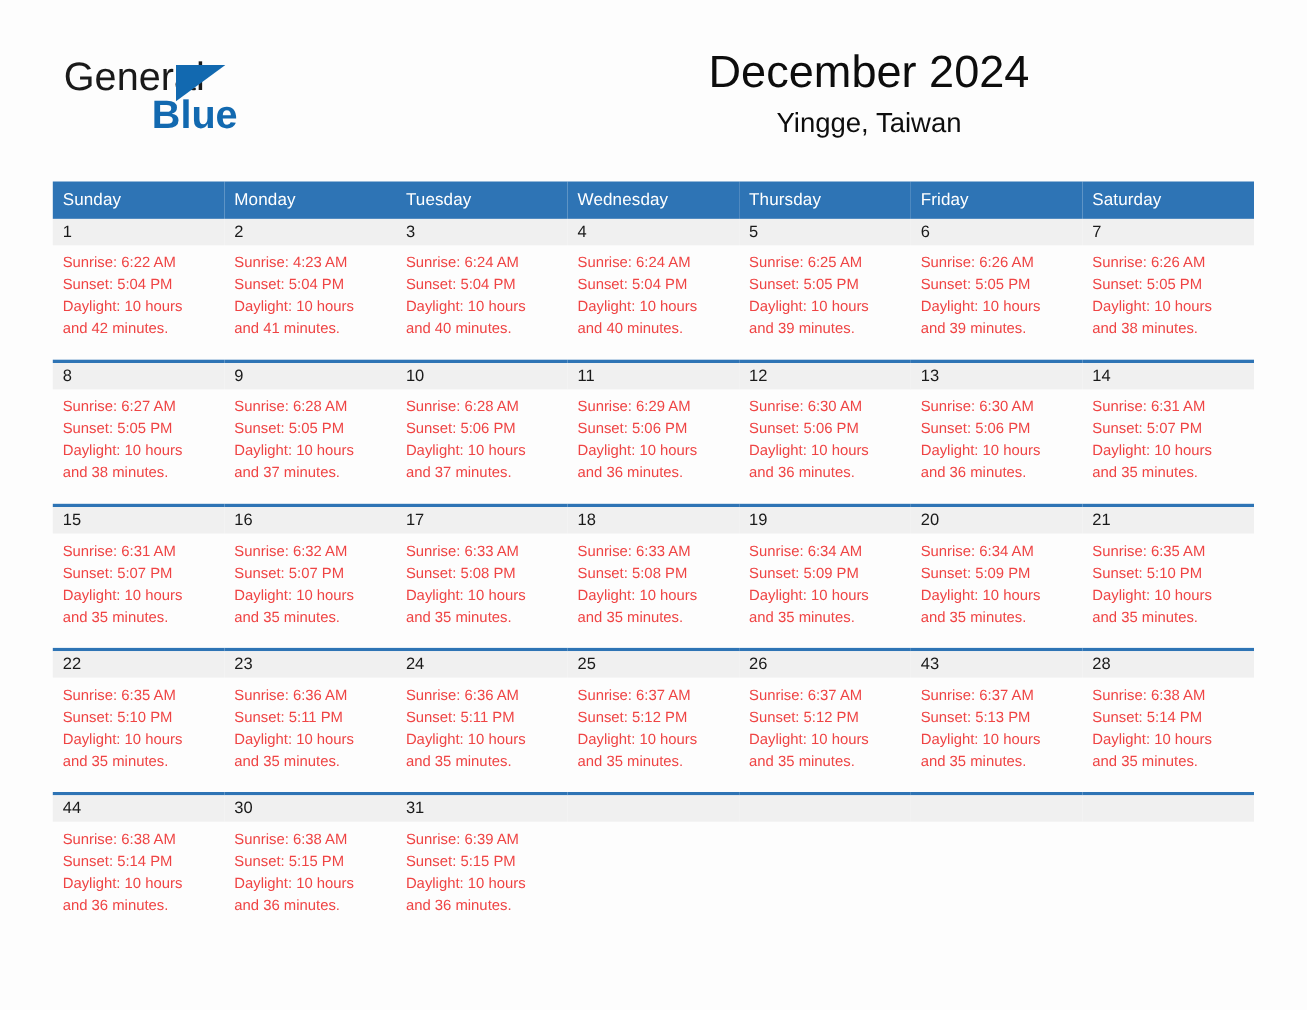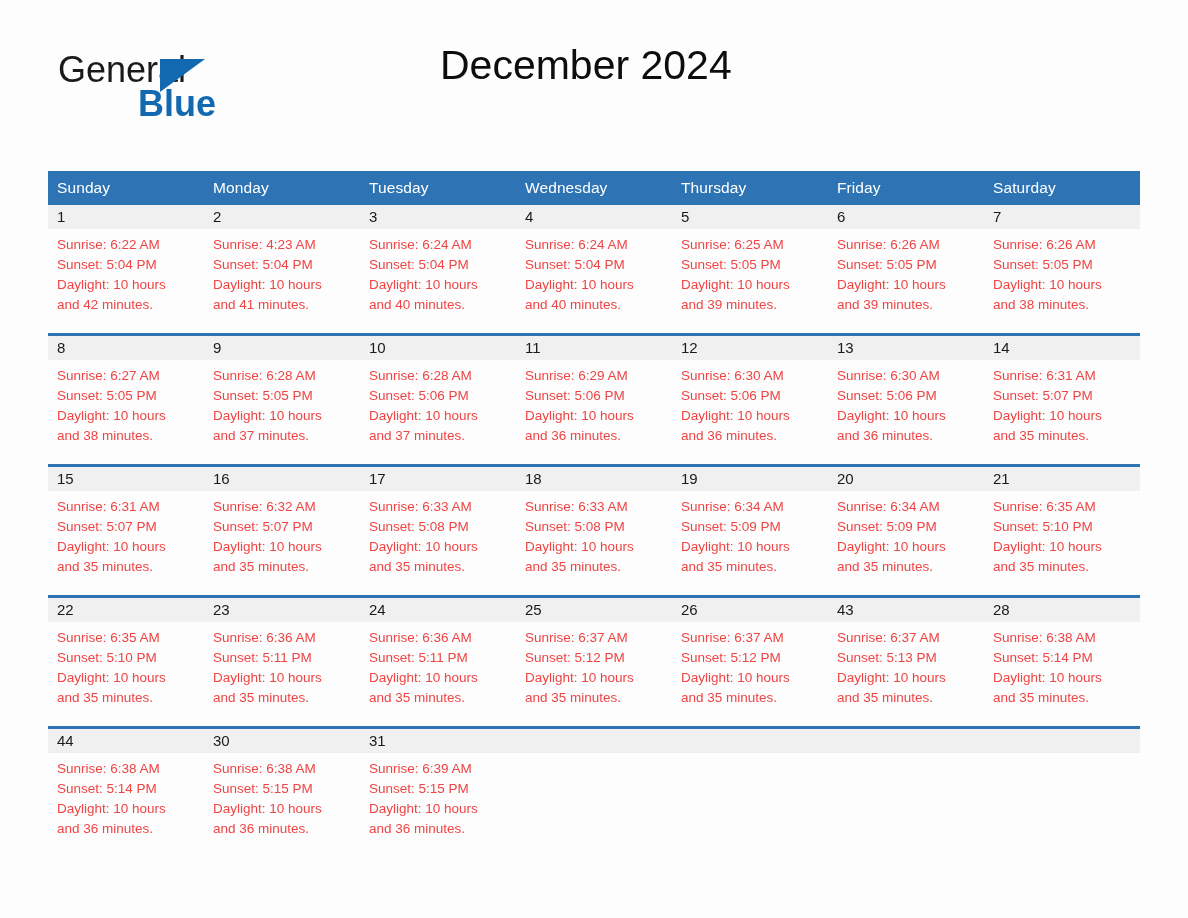--- a/index.html
+++ b/index.html
@@ -62,21 +62,21 @@
     font-size: 36px;
     line-height: 40px;
     color: #1269b0;
     font-weight: 700;
     white-space: nowrap;
   }
   .title-block {
     position: absolute;
     right: 0;
     top: 0;
-    text-align: left;
+    text-align: center;
     width: 700px;
   }
   .cal-title {
     font-size: 41px;
     line-height: 50px;
     color: #0d0d0d;
     font-weight: 400;
     white-space: nowrap;
   }
   .cal-subtitle {
@@ -85,21 +85,21 @@
     line-height: 30px;
     color: #0d0d0d;
     font-weight: 400;
     white-space: nowrap;
   }
 
   
   .calendar {
     position: absolute;
     left: 48px;
-    top: 171px;
+    top: 165px;
     width: 1092px;
     border-collapse: collapse;
     table-layout: fixed;
   }
   .calendar th {
     background: #2e74b5;
     color: #ffffff;
     font-size: 15.5px;
     font-weight: 400;
     text-align: left;
@@ -156,20 +156,21 @@
       <span class="brand-mark">
         <svg width="45" height="33" viewBox="0 0 45 33" xmlns="http://www.w3.org/2000/svg">
           <polygon points="0,0 0,33 45,33" fill="#1269b0" transform="translate(0,0) scale(1,-1) translate(0,-33)"></polygon>
         </svg>
       </span>
       <span class="brand-line2">Blue</span>
     </div>
 
     <div class="title-block">
       <div class="cal-title">December 2024</div>
+      <div class="cal-subtitle">Yingge, Taiwan</div>
     </div>
 
   </div>
 
   <table class="calendar">
     <thead>
       <tr>
         <th>Sunday</th>
         <th>Monday</th>
         <th>Tuesday</th>

